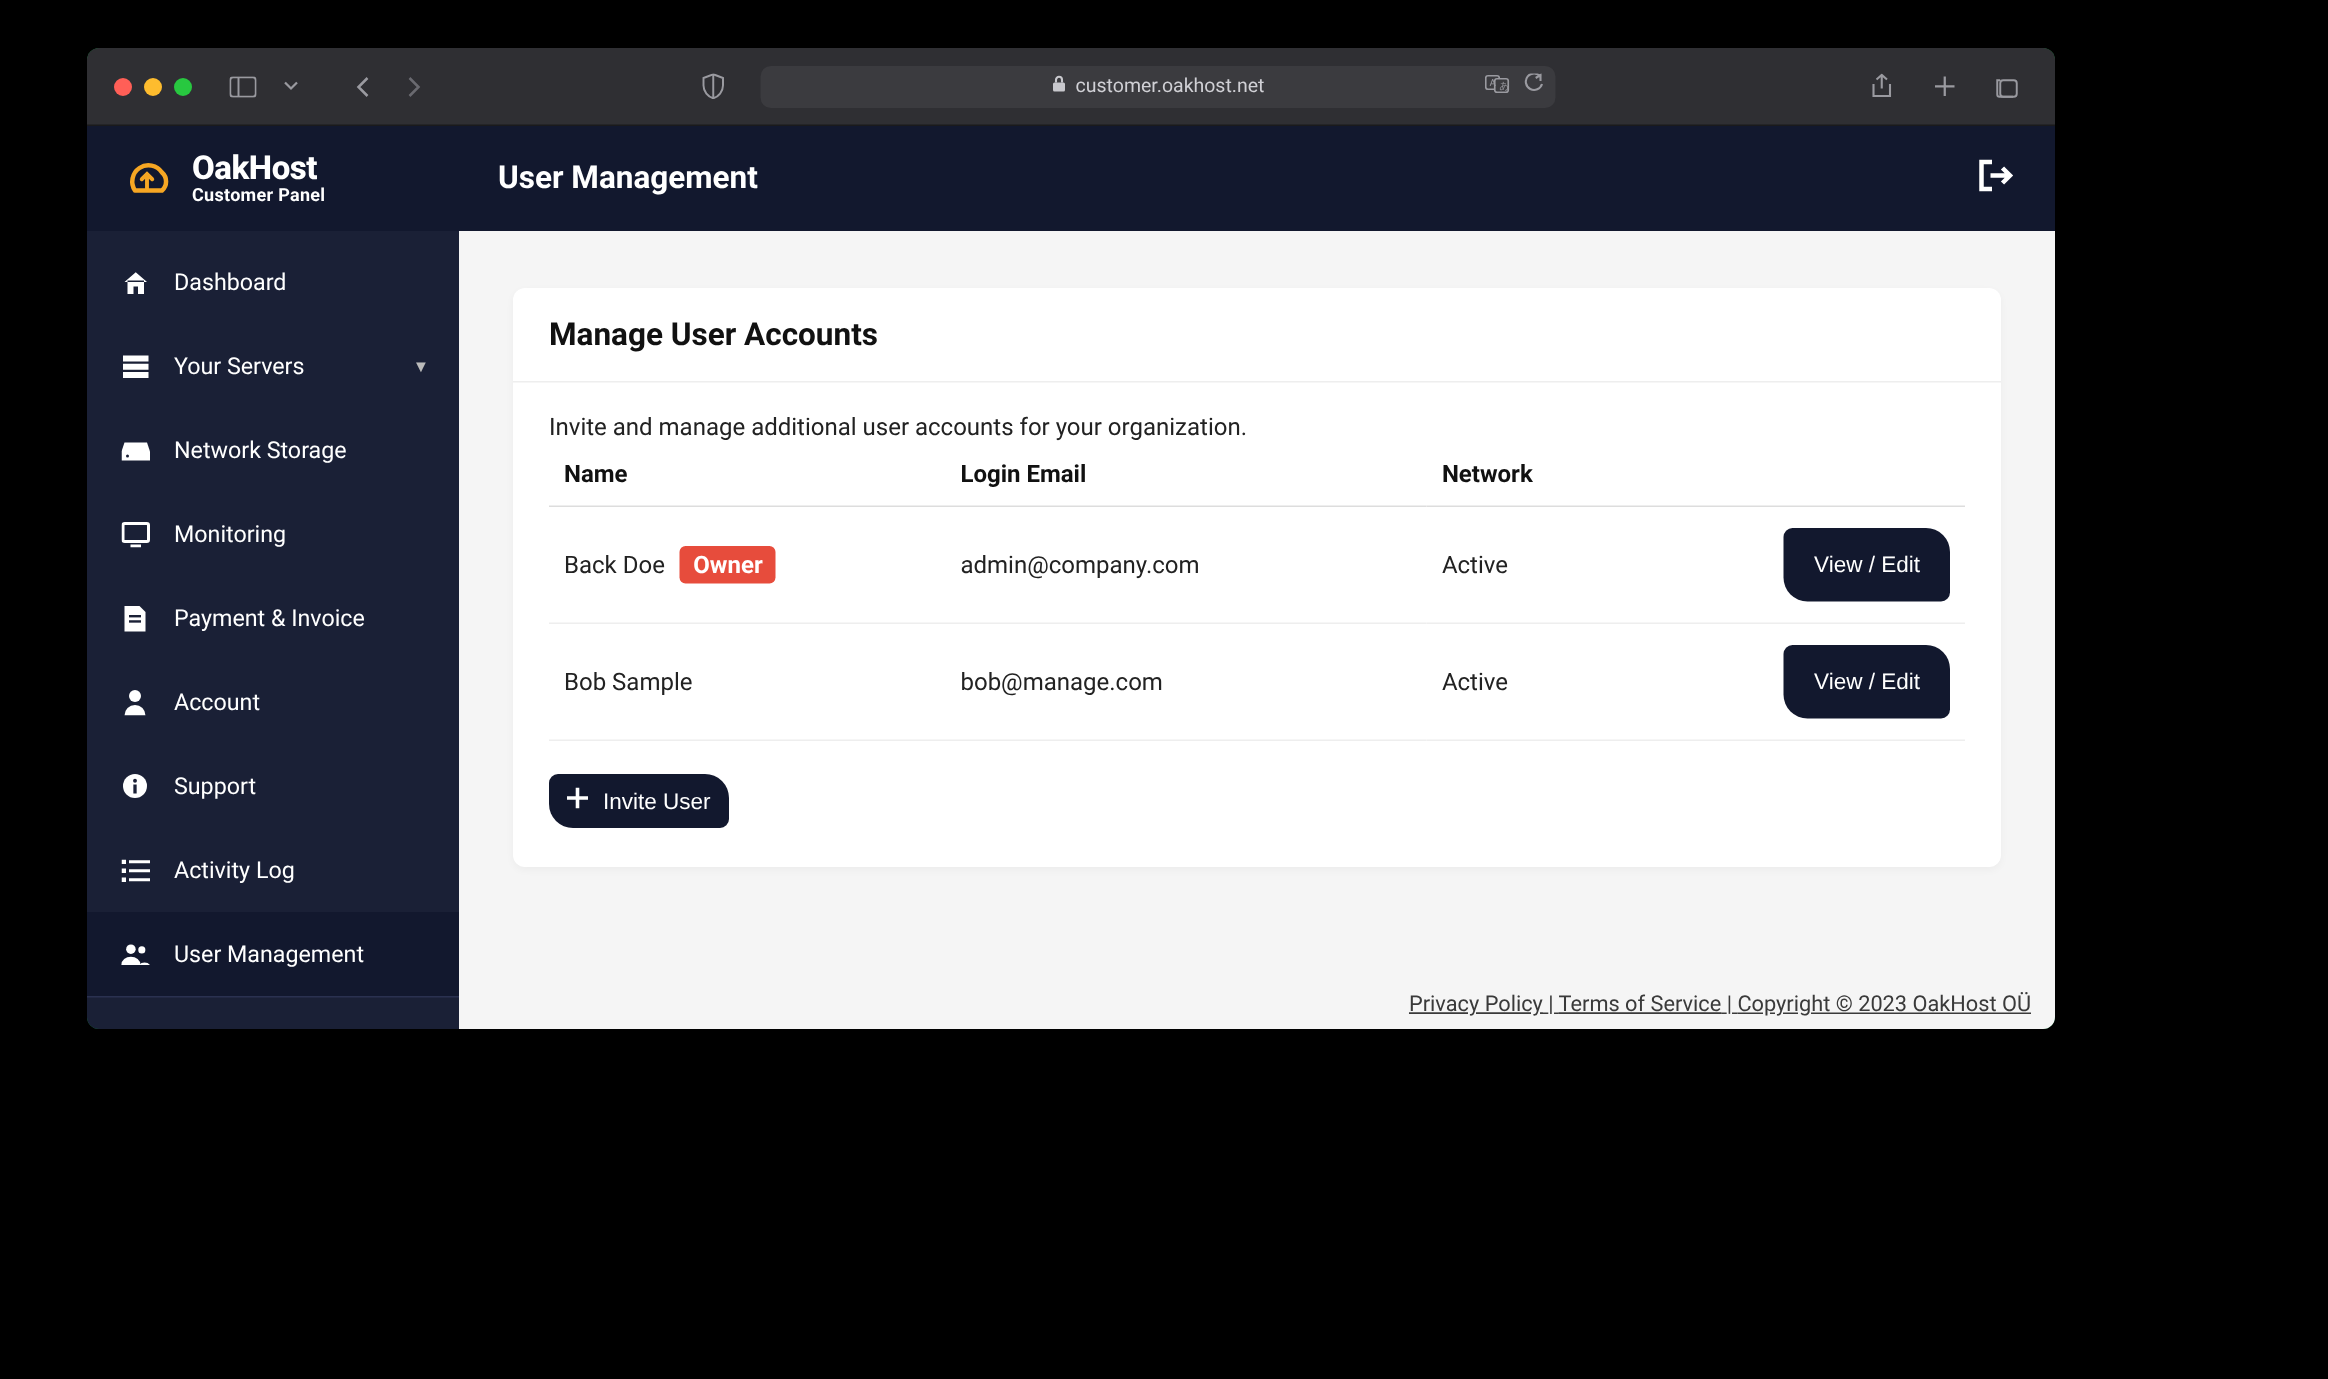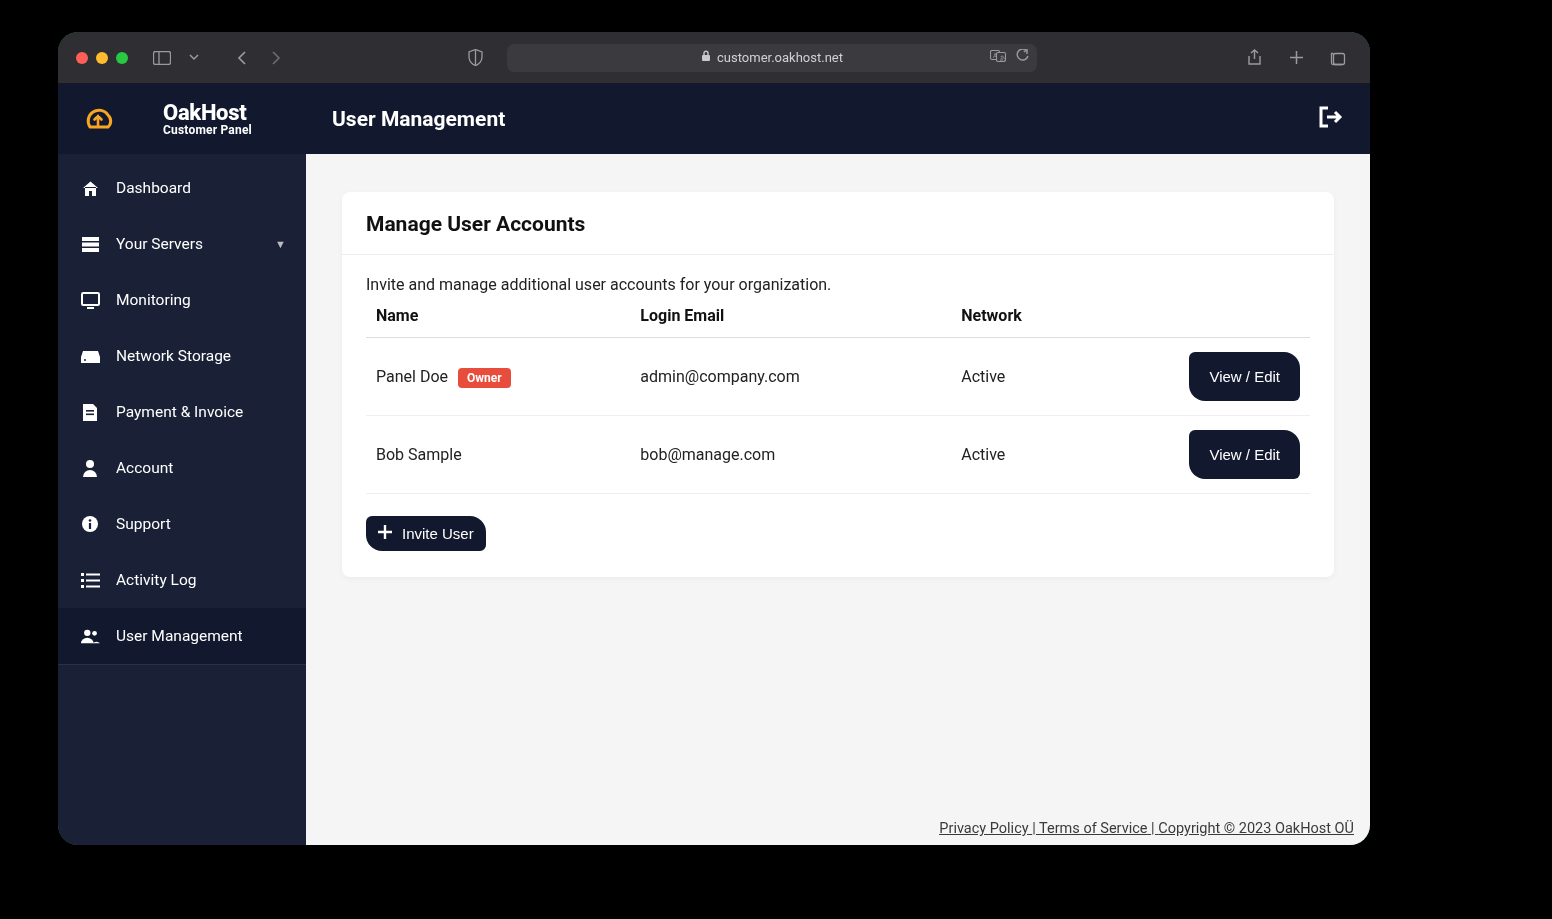--- a/index.html
+++ b/index.html
@@ -9,23 +9,23 @@
   width: 1552px;
   height: 919px;
   overflow: hidden;
   position: relative;
 }
 .window {
   position: absolute;
   left: 58px;
   top: 32px;
   width: 1312px;
-  height: 813px;
+  height: 654px;
   background: #15803d;
-  border-radius: 20px;
+  border-radius: 8px;
   overflow: hidden;
   box-shadow: 0 20px 60px rgba(0,0,0,0.5);
 }
 .titlebar {
   height: 52px;
   background: #2f2f33;
   display: flex;
   align-items: center;
   padding: 0 18px;
   gap: 8px;
@@ -65,21 +65,21 @@
   background: #1a2036;
   display:flex; flex-direction:column;
 }
 .brand {
   height: 70px;
   background: #12182e;
   display:flex; align-items:center; gap:10px;
   padding: 0 20px;
 }
 .brand-logo { color:#f5a623; }
-.brand-text { color:#fff; display:flex; flex-direction:column; line-height:1.05;margin-left:35px; }
+.brand-text { color:#fff; display:flex; flex-direction:column; line-height:1.05; }
 .brand-text .t1 { font-weight:800; font-size:22px; letter-spacing:-0.3px; }
 .brand-text .t2 { font-weight:700; font-size:12px; letter-spacing:0.2px; }
 .nav { padding-top: 6px; }
 .nav-item {
   display:flex; align-items:center; gap:16px;
   color:#fff; font-size:15.5px; font-weight:400;
   padding: 18px 22px;
   cursor:pointer;
   position: relative;
 }
@@ -128,21 +128,21 @@
   font-size:16px;
 }
 tbody td {
   padding: 14px 10px;
   border-bottom:1px solid #eee;
   font-size:16px; color:#222;
 }
 tbody td.actions { text-align:right; }
 .badge {
   background:#e74c3c; color:#fff;
-  font-size:12px; font-weight:700;
+  font-size:16px; font-weight:700;
   padding: 3px 9px;
   border-radius:4px;
   margin-left:6px;
 }
 .btn {
   background:#12182e; color:#fff;
   border:none; cursor:pointer;
   font-size:15px; font-weight:500;
   padding: 16px 20px;
   border-radius: 6px 16px 6px 16px;
@@ -277,35 +277,35 @@
                 <rect x="1" y="1" width="17" height="4" fill="#fff"></rect>
                 <rect x="1" y="6.5" width="17" height="4" fill="#fff"></rect>
                 <rect x="1" y="12" width="17" height="4" fill="#fff"></rect>
               </svg>
           </span>
           <span>Your Servers</span>
           <span class="chev">▼</span>
         </div>
         <div class="nav-item">
           <span class="nav-icon">
+            <svg width="19" height="15" viewBox="0 0 19 15">
+                <path d="M2 2 H17 L19 8 V14 H0 V8 Z" fill="#fff"></path>
+                <circle cx="4" cy="11" r="1" fill="#1a2036"></circle>
+              </svg>
+          </span>
+          <span>Network Storage</span>
+        </div>
+        <div class="nav-item">
+          <span class="nav-icon">
             <svg width="19" height="17" viewBox="0 0 19 17">
                 <rect x="1" y="1" width="17" height="12" rx="1.2" fill="none" stroke="#fff" stroke-width="2"></rect>
                 <line x1="6" y1="16" x2="13" y2="16" stroke="#fff" stroke-width="2"></line>
               </svg>
           </span>
           <span>Monitoring</span>
-        </div>
-        <div class="nav-item">
-          <span class="nav-icon">
-            <svg width="19" height="15" viewBox="0 0 19 15">
-                <path d="M2 2 H17 L19 8 V14 H0 V8 Z" fill="#fff"></path>
-                <circle cx="4" cy="11" r="1" fill="#1a2036"></circle>
-              </svg>
-          </span>
-          <span>Network Storage</span>
         </div>
         <div class="nav-item">
           <span class="nav-icon">
             <svg width="16" height="19" viewBox="0 0 16 19">
                 <path d="M1 1 H11 L15 5 V18 H1 Z" fill="#fff"></path>
                 <rect x="4" y="7" width="8" height="1.6" fill="#1a2036"></rect>
                 <rect x="4" y="10.5" width="8" height="1.6" fill="#1a2036"></rect>
               </svg>
           </span>
           <span>Payment &amp; Invoice</span>
@@ -378,21 +378,21 @@
                 <tr>
                   <th style="width:28%">Name</th>
                   <th style="width:34%">Login Email</th>
                   <th style="width:16%">Network</th>
                   <th style="width:22%"></th>
                 </tr>
               </thead>
               <tbody>
                 <tr>
                   <td>
-                    <span>Panel Doe</span>
+                    <span>Back Doe</span>
                     <span class="badge">Owner</span>
                   </td>
                   <td>admin@company.com</td>
                   <td>Active</td>
                   <td class="actions"><button class="btn">View / Edit</button></td>
                 </tr>
                 <tr>
                   <td>Bob Sample</td>
                   <td>bob@manage.com</td>
                   <td>Active</td>

